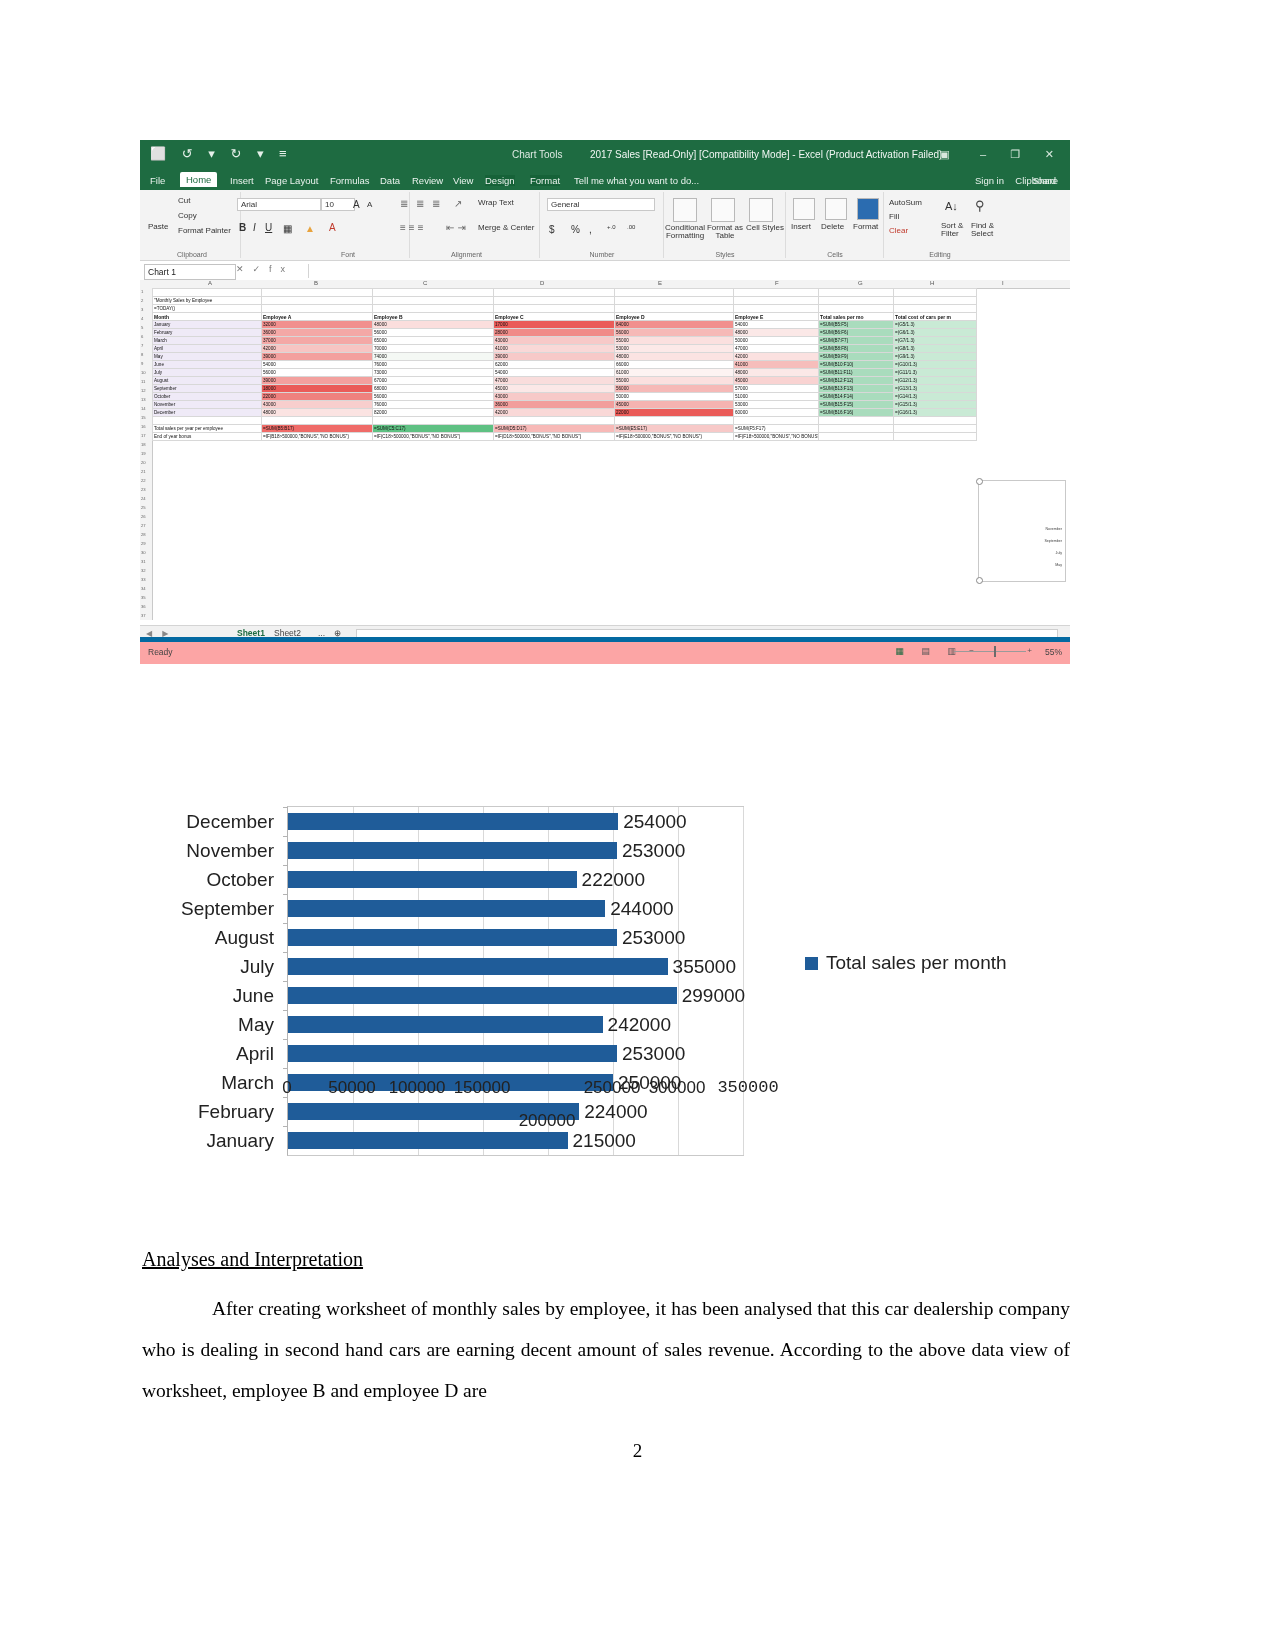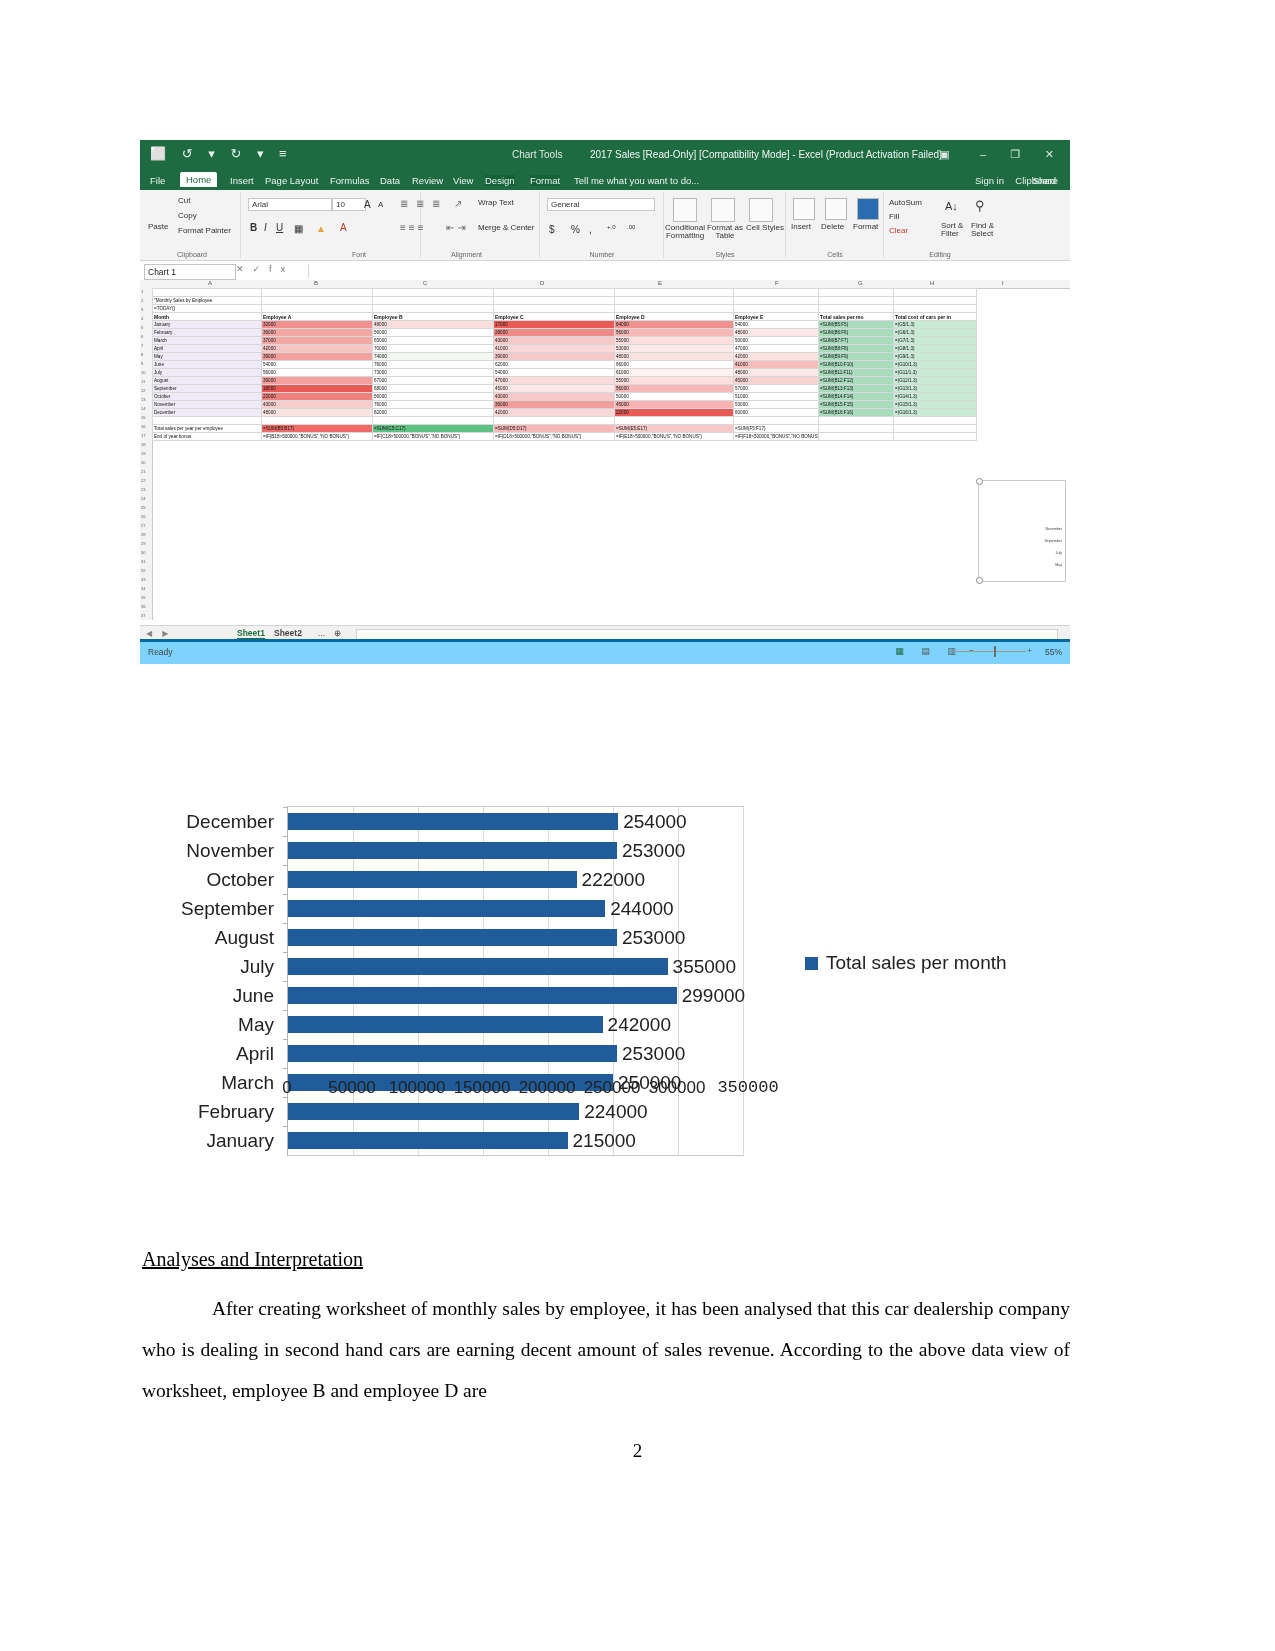--- a/index.html
+++ b/index.html
@@ -57,21 +57,21 @@
 
   .chart-ghost{position:absolute;right:4px;top:200px;width:86px;height:100px;border:1px solid #c9c9c9;background:#fff;}
   .chart-ghost .hdl{position:absolute;width:5px;height:5px;border:1px solid #888;border-radius:50%;background:#fff;}
   .chart-ghost .gl{position:absolute;right:3px;font-size:3.6px;color:#444;}
 
   .xl-tabs{position:absolute;left:0;right:0;bottom:22px;height:16px;background:#f1f1f1;border-top:1px solid #d4d4d4;}
   .xl-tabs .nav{position:absolute;left:6px;top:3px;font-size:8px;color:#888;letter-spacing:10px;}
   .xl-tabs .sh{position:absolute;top:2px;font-size:8.5px;color:#444;}
   .xl-tabs .sh.act{color:#1e6b41;font-weight:bold;border-bottom:2px solid #1e6b41;margin-left:15px;}
   .xl-tabs .hscroll{position:absolute;left:216px;right:12px;top:3px;height:10px;border:1px solid #cfcfcf;background:#fff;}
-  .xl-status{position:absolute;left:0;right:0;bottom:0;height:22px;background:#7dd3fc;border-top:3px solid #0369a1;}
+  .xl-status{position:absolute;left:0;right:0;bottom:0;height:22px;background:#fca5a5;border-top:5px solid #0369a1;}
   .xl-status .rdy{position:absolute;left:8px;top:5px;font-size:8.5px;color:#444;}
   .xl-status .vw{position:absolute;top:4px;font-size:9px;color:#555;}
   .xl-status .zm{position:absolute;right:8px;top:5px;font-size:8.5px;color:#444;}
   .xl-status .slider{position:absolute;right:44px;top:9px;width:72px;height:1px;background:#9a9a9a;}
   .xl-status .knob{position:absolute;right:74px;top:4px;width:2px;height:11px;background:#6b6b6b;}
 
   
   .caption{position:absolute;left:0;right:0;top:676px;text-align:center;font-size:19px;color:#111;}
 
   
@@ -132,21 +132,21 @@
     <div class="xl-ribbon">
 
       <div class="rgrp" style="left:4px;width:96px;">
         <div class="ritem" style="left:4px;top:30px;">Paste</div>
         <div class="ritem" style="left:34px;top:4px;">Cut</div>
         <div class="ritem" style="left:34px;top:19px;">Copy</div>
         <div class="ritem" style="left:34px;top:34px;">Format Painter</div>
         <div class="glab">Clipboard</div>
       </div>
 
-      <div class="rgrp" style="left:102px;width:150px;padding-left:28px;">
+      <div class="rgrp" style="left:91px;width:150px;padding-left:28px;">
         <div class="fbox" style="left:6px;top:6px;width:76px;">Arial</div>
         <div class="fbox" style="left:90px;top:6px;width:26px;">10</div>
         <div class="ritem" style="left:122px;top:7px;font-size:10px;">A</div>
         <div class="ritem" style="left:136px;top:8px;font-size:8px;">A</div>
         <div class="ritem" style="left:8px;top:30px;font-weight:bold;font-size:10px;">B</div>
         <div class="ritem" style="left:22px;top:30px;font-style:italic;font-size:10px;">I</div>
         <div class="ritem" style="left:34px;top:30px;text-decoration:underline;font-size:10px;">U</div>
         <div class="ritem" style="left:52px;top:31px;font-size:10px;">▦</div>
         <div class="ritem" style="left:74px;top:31px;color:#e8a33d;font-size:10px;">▲</div>
         <div class="ritem" style="left:98px;top:30px;color:#c0392b;font-size:10px;">A</div>
@@ -467,21 +467,21 @@
         <div class="gl" style="top:46px;">November</div>
         <div class="gl" style="top:58px;">September</div>
         <div class="gl" style="top:70px;">July</div>
         <div class="gl" style="top:82px;">May</div>
       </div>
     </div>
 
     <div class="xl-tabs">
       <span class="nav">◀▶</span>
       <span class="sh act" style="left:82px;">Sheet1</span>
-      <span class="sh" style="left:134px;font-weight:bold;">Sheet2</span>
+      <span class="sh" style="left:134px;">Sheet2</span>
       <span class="sh" style="left:178px;">...</span>
       <span class="sh" style="left:194px;">⊕</span>
       <div class="hscroll"></div>
     </div>
 
     <div class="xl-status">
       <span class="rdy">Ready</span>
       <span class="vw" style="right:166px;color:#1e6b41;">▦</span>
       <span class="vw" style="right:140px;">▤</span>
       <span class="vw" style="right:114px;">▥</span>
@@ -563,21 +563,21 @@
           <span class="bar-cat">January</span>
           <span class="bar-val">215000</span>
         </div>
         <div class="ytickmark" style="top: 319px;"></div>
       </div>
     <div id="ticks">
         <div class="tick" style="left: 147px;">0</div>
         <div class="tick" style="left: 212px;">50000</div>
         <div class="tick" style="left: 277px;">100000</div>
         <div class="tick" style="left: 342px;">150000</div>
-        <div class="tick" style="left: 407px;">200000</div>
+        <div class="tick" style="left: 407px; margin-top: 33px;">200000</div>
         <div class="tick" style="left: 472px;">250000</div>
         <div class="tick" style="left: 537px;">300000</div>
         <div class="tick" style="left: 608px; font-family: Liberation Mono, monospace;">350000</div>
       </div>
     <div class="legend">
       <span class="sw"></span><span>Total sales per month</span>
     </div>
   </div>
 
   <div class="sec-h">Analyses and Interpretation</div>

